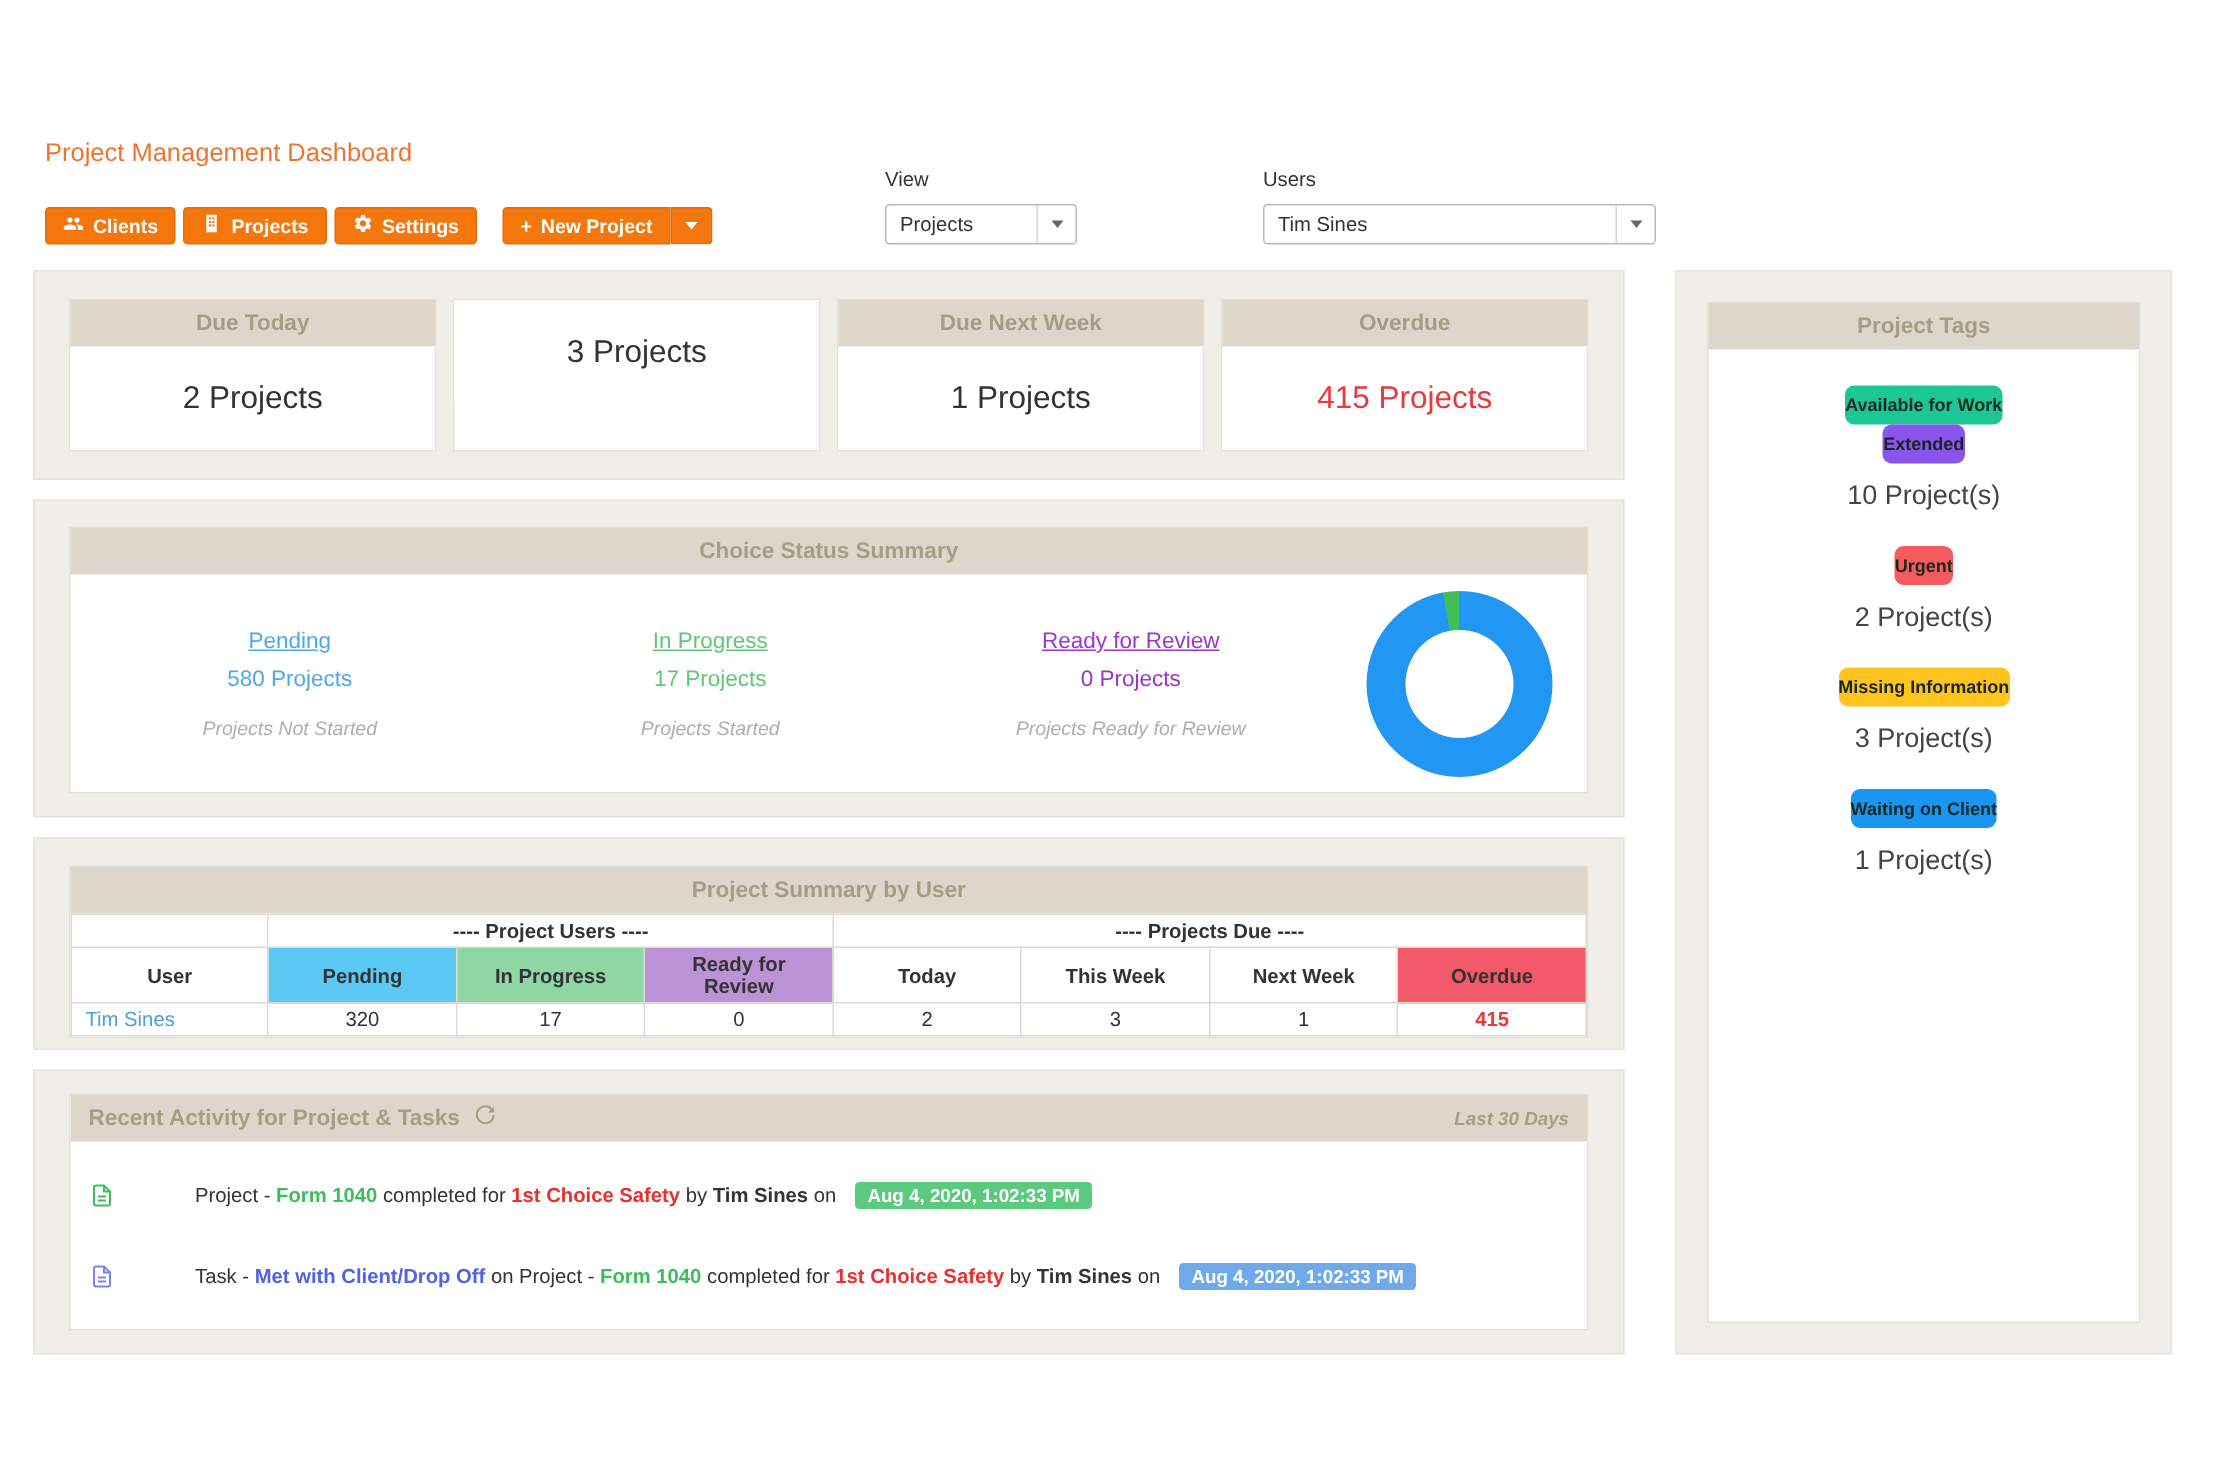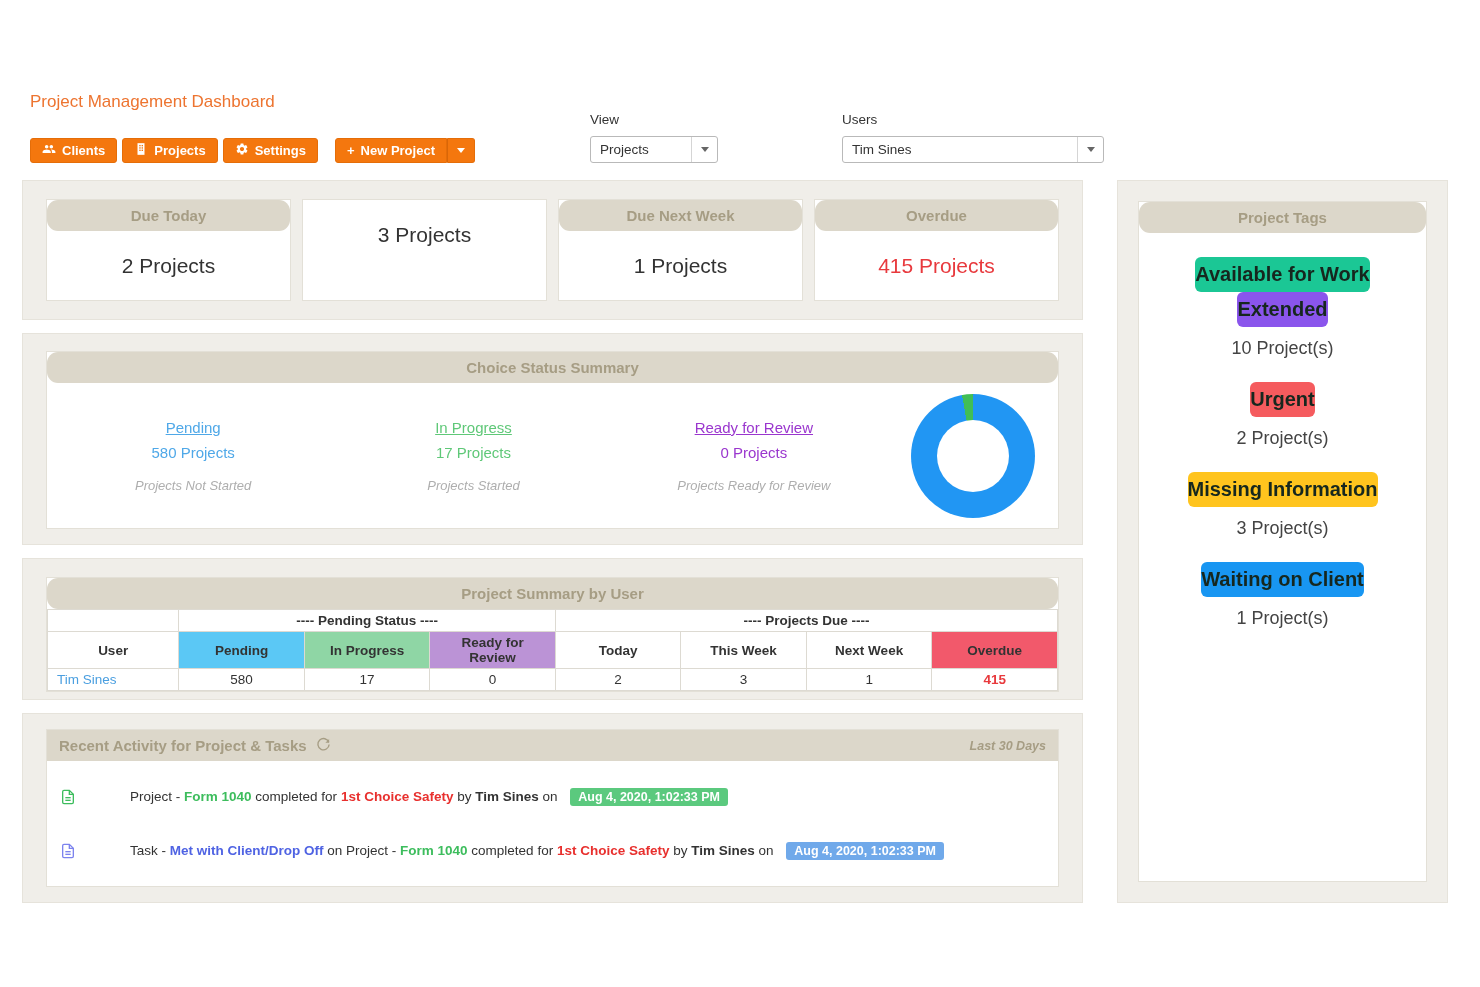--- a/index.html
+++ b/index.html
@@ -25,21 +25,21 @@
             align-items:center; justify-content:space-between; font-size:13.5px; color:#333; cursor:pointer; }
   .select .sel-text { padding-left:9px; }
   .select .caret-box { width:26px; height:100%; display:flex; align-items:center; justify-content:center; border-left:1px solid #D5D5D5; }
   .select .caret-box .caret-down { border-top-color:#666; }
   #filter-view { left:590px; top:112px; } #filter-view .select { width:128px; }
   #filter-users { left:842px; top:112px; } #filter-users .select { width:262px; }
 
   
   .panel { position:absolute; left:22px; width:1061px; background:#F0EEE9; border:1px solid #E6E3DB; }
   .bar-head { background:#DCD7CA; color:#A69D84; font-weight:bold; font-size:15px; text-align:center; height:31px;
-              display:flex; align-items:center; justify-content:center;border-radius:11px; }
+              display:flex; align-items:center; justify-content:center; }
   .inner-card { background:#fff; border:1px solid #E3E0D7; }
 
   
   #panel-stats { top:180px; height:140px; padding:18px 23px; display:flex; gap:11px; }
   .stat-card { flex:1; background:#fff; border:1px solid #E3E0D7; }
   .stat-value { text-align:center; font-size:21px; color:#333; line-height:69px; background:#fff; }
 
   
   #panel-status { top:333px; height:212px; padding:17px 23px; }
   #panel-status .inner-card { height:178px; }
@@ -72,21 +72,21 @@
   .act-row { display:flex; align-items:center; gap:9px; font-size:13.5px; color:#333; margin-bottom:9px; }
   .act-icon svg { width:16px; height:16px; stroke-width:2; fill:none; display:block; }
   .act-text { white-space:pre-wrap; }
   .b { font-weight:bold; }
   .lnk { font-weight:bold; cursor:pointer; }
   .act-badge { color:#fff; font-weight:bold; font-size:12.5px; padding:2px 8px; border-radius:3px; cursor:default; }
 
   
   #sidebar { position:absolute; left:1117px; top:180px; width:331px; height:723px; background:#F0EEE9; border:1px solid #E6E3DB; padding:20px; }
   #sidebar .inner-card { height:100%; text-align:center; }
-  .tag-badge { display:inline-block; padding:6px 0; border-radius:6px; font-size:20px; font-weight:bold; color:#16271E; cursor:pointer; }
+  .tag-badge { display:inline-block; padding:6px 0; border-radius:6px; font-size:12px; font-weight:bold; color:#16271E; cursor:pointer; }
   .tag-badge.first { margin-top:24px; }
   .tag-count { font-size:18px; color:#444; margin:11px 0 23px; }
 </style>
 </head>
 <body>
 
 <div class="page">
 
   <div class="page-title">Project Management Dashboard</div>
 
@@ -190,38 +190,38 @@
     </div>
   </div>
 
   <div class="panel" id="panel-user">
     <div class="inner-card">
       <div class="bar-head">Project Summary by User</div>
       <table class="us-table">
         <thead>
           <tr>
             <th class="user-col"></th>
-            <th class="grp" colspan="3">---- Pending Status ----</th>
+            <th class="grp" colspan="3">---- Project Users ----</th>
             <th class="grp" colspan="4">---- Projects Due ----</th>
           </tr>
           <tr>
             <th class="user-col">User</th>
             <th style="background: rgb(91, 200, 245);">Pending</th>
             <th style="background: rgb(143, 214, 165);">In Progress</th>
             <th style="background: rgb(187, 147, 214);">Ready for Review</th>
             <th>Today</th>
             <th>This Week</th>
             <th>Next Week</th>
             <th style="background: rgb(242, 89, 107);">Overdue</th>
           </tr>
         </thead>
         <tbody>
           <tr>
             <td class="cell-user" style="color: rgb(74, 159, 224);">Tim Sines</td>
-            <td>580</td>
+            <td>320</td>
             <td>17</td>
             <td>0</td>
             <td>2</td>
             <td>3</td>
             <td>1</td>
             <td style="color: rgb(232, 57, 61); font-weight: bold;">415</td>
           </tr>
         </tbody>
       </table>
     </div>

